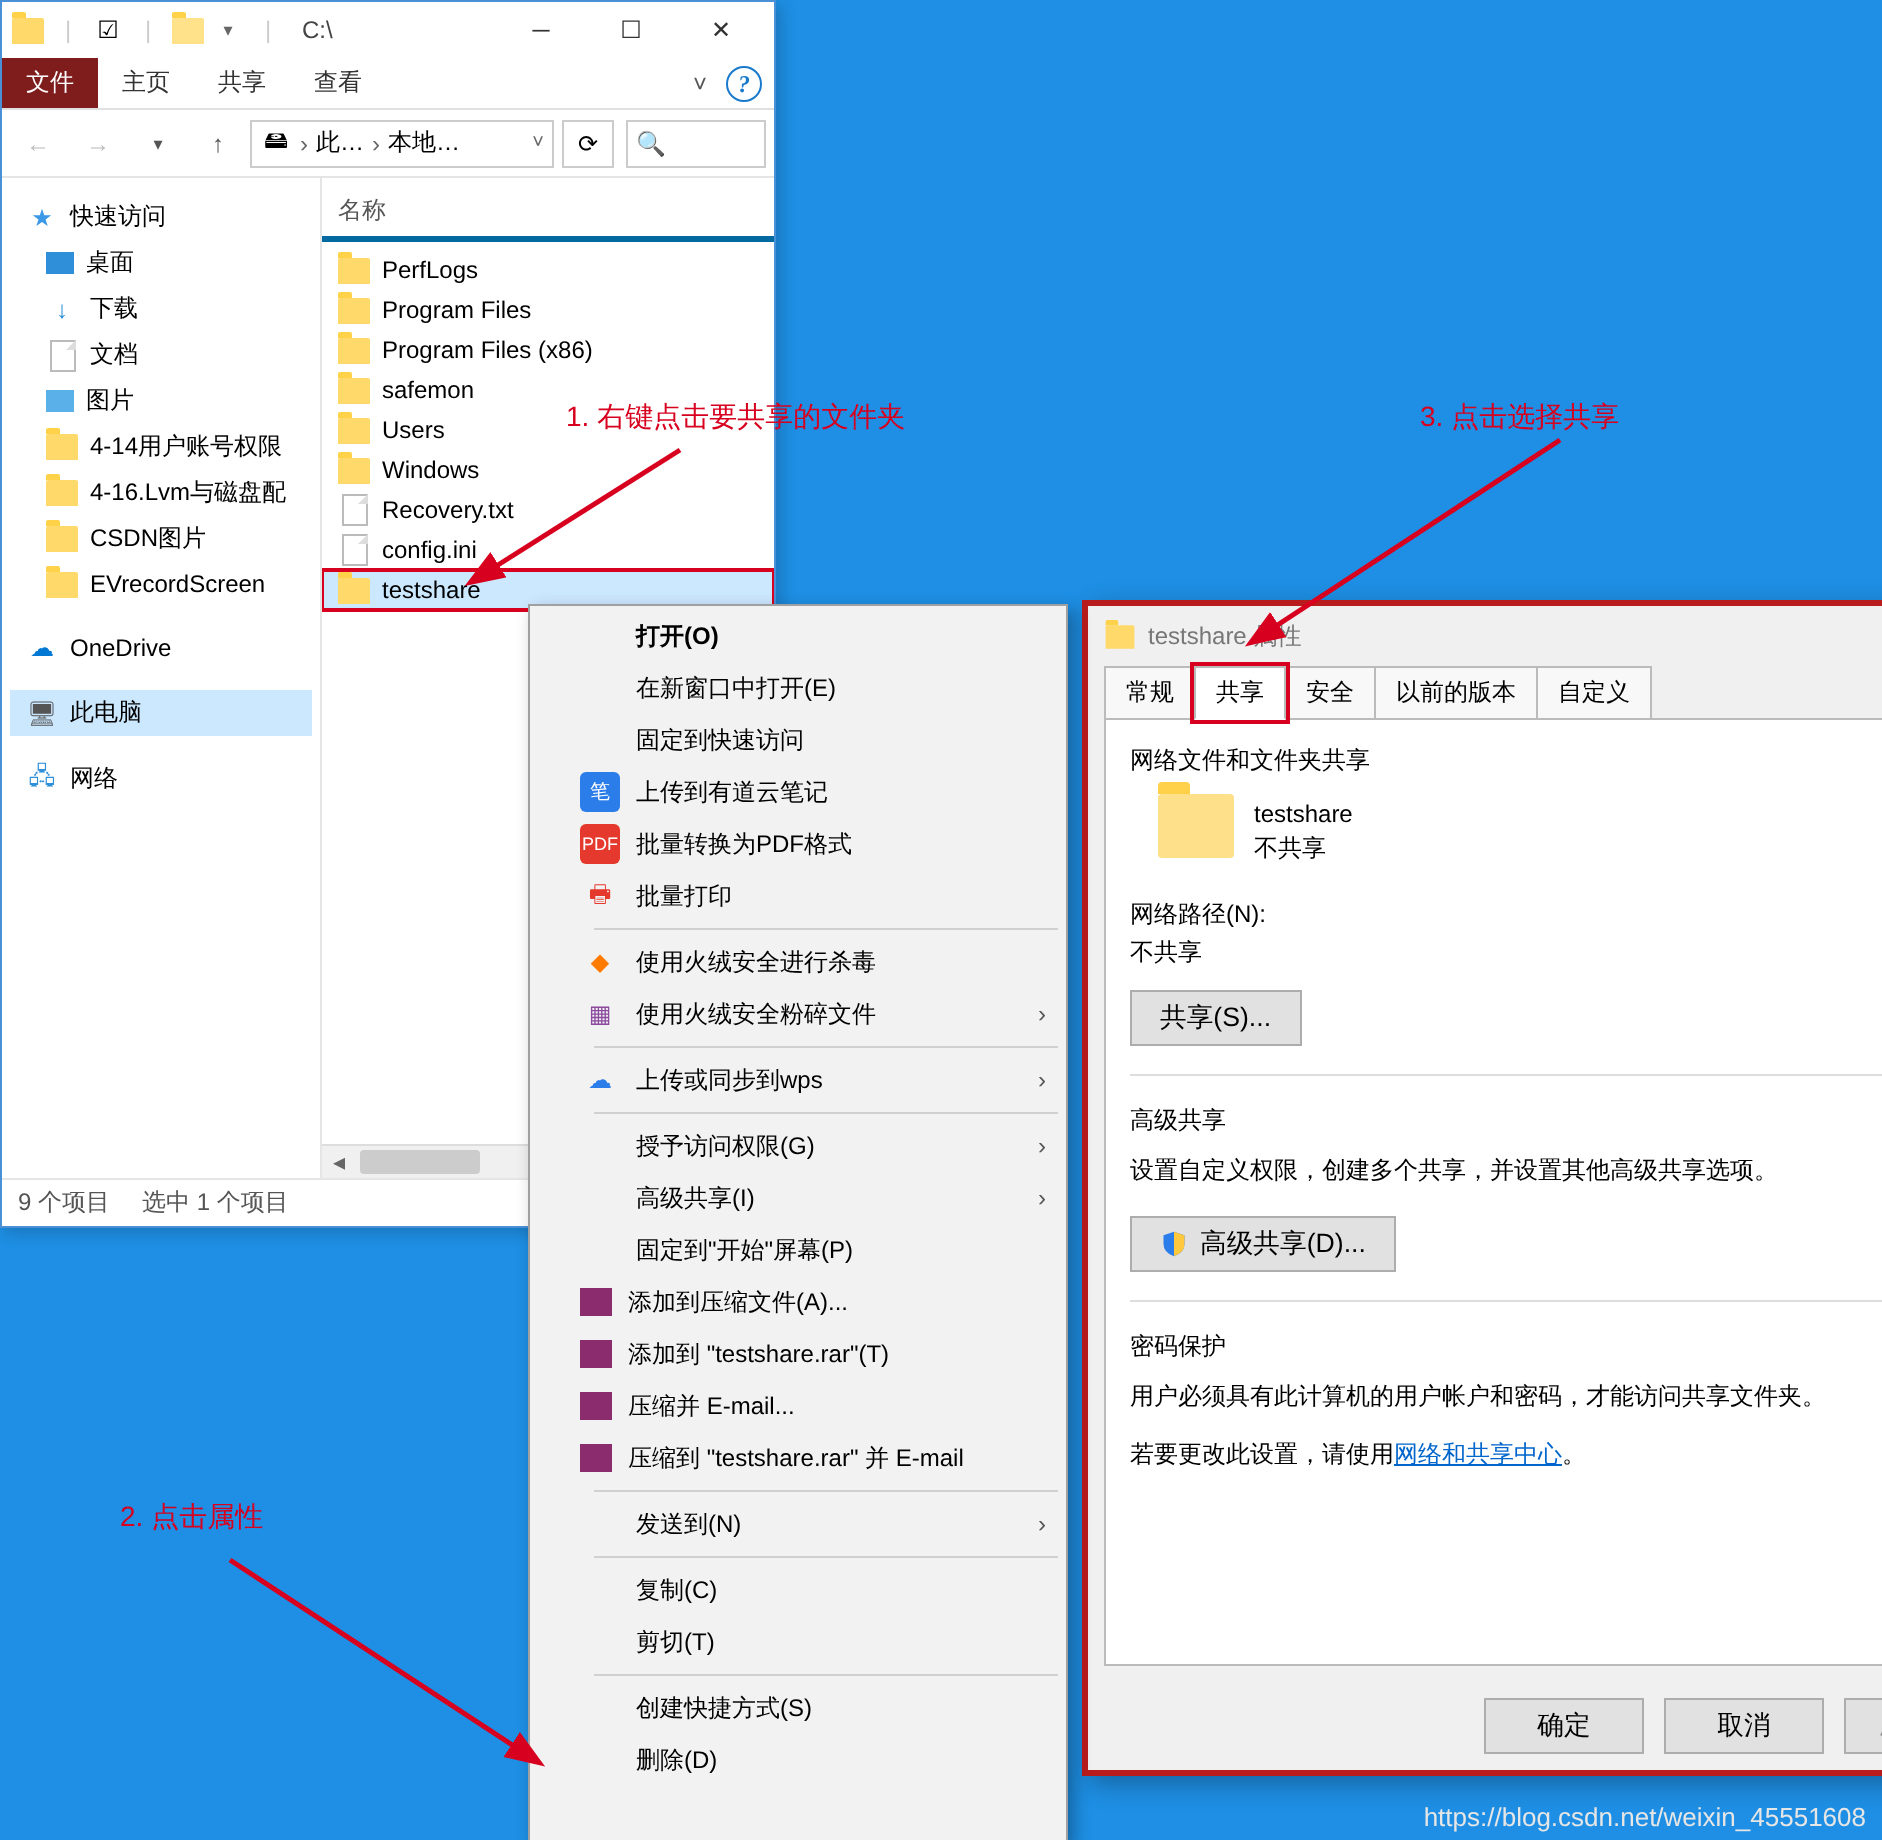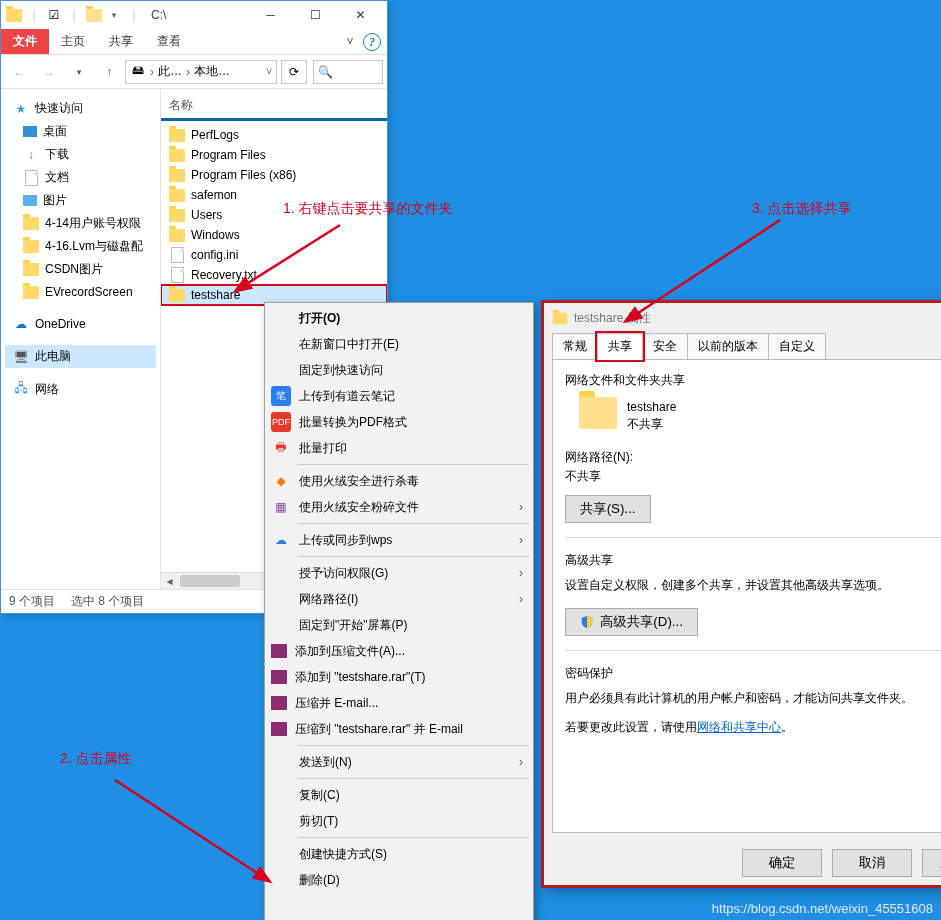--- a/index.html
+++ b/index.html
@@ -9,21 +9,21 @@
 .explorer { position: absolute; left: 0; top: 0; width: 388px; height: 614px; background: #fff; border: 1px solid #4a90d6; box-shadow: 2px 2px 8px rgba(0,0,0,0.2); }
 .titlebar { height: 28px; display: flex; align-items: center; padding: 0 4px; background: #fff; }
 .titlebar .qat { display: flex; gap: 2px; align-items: center; }
 .titlebar .qat-icon { width: 18px; height: 18px; display: inline-flex; align-items: center; justify-content: center; }
 .titlebar .title-text { margin-left: 8px; color: #444; }
 .titlebar .win-controls { margin-left: auto; display: flex; }
 .win-btn { width: 45px; height: 28px; display: flex; align-items: center; justify-content: center; color: #333; }
 
 .ribbon-tabs { height: 26px; display: flex; align-items: stretch; border-bottom: 1px solid #e0e0e0; }
 .ribbon-tab { padding: 0 12px; display: flex; align-items: center; color: #333; }
-.ribbon-tab.file { background: #ef4444; color: #fff; font-weight: bold; }
+.ribbon-tab.file { background: #7f1d1d; color: #fff; }
 .ribbon-tabs .spacer { flex: 1; }
 .ribbon-help { width: 26px; display: flex; align-items: center; justify-content: center; color: #1979ca; font-family: Georgia, serif; font-style: italic; font-weight: bold; border: 1px solid #1979ca; border-radius: 50%; width:18px; height:18px; margin: 4px 6px 0 0; }
 .ribbon-expand { width: 26px; display: flex; align-items: center; justify-content: center; color: #555; }
 
 .addrbar { height: 34px; display: flex; align-items: center; padding: 2px 4px; gap: 2px; border-bottom: 1px solid #e5e5e5; }
 .nav-btn { width: 28px; height: 28px; display: flex; align-items: center; justify-content: center; color: #555; border-radius: 2px; }
 .nav-btn.disabled { color: #bbb; }
 .addrbox { flex: 1; height: 24px; border: 1px solid #ccc; display: flex; align-items: center; padding: 0 4px; gap: 4px; overflow: hidden; }
 .addrbox .crumb { white-space: nowrap; }
 .addrbox .chev { color: #666; }
@@ -46,21 +46,21 @@
 .file-row .fname { white-space: nowrap; }
 .file-row.highlight-box { outline: 2px solid #d8001f; outline-offset: -1px; }
 .scrollbar-h { position: absolute; left: 0; right: 0; bottom: 0; height: 17px; background: #f0f0f0; border-top: 1px solid #ddd; display: flex; }
 .sb-btn { width: 17px; display: flex; align-items: center; justify-content: center; color: #666; }
 .sb-thumb { flex: 0 0 60px; background: #ccc; margin: 2px; border-radius: 2px; }
 
 .statusbar { height: 24px; border-top: 1px solid #e5e5e5; display: flex; align-items: center; padding: 0 8px; gap: 16px; color: #555; }
 
 
 .ctxmenu { position: absolute; left: 264px; top: 302px; width: 270px; background: #f2f2f2; border: 1px solid #a0a0a0; box-shadow: 3px 3px 8px rgba(0,0,0,0.3); padding: 2px; z-index: 20; }
-.ctx-item { display: flex; align-items: center; height: 26px; padding: 0 8px 0 4px; gap: 8px; }
+.ctx-item { display: flex; align-items: center; height: 26px; padding: 0 8px 0 4px; gap: 8px; margin-left: 19px; }
 .ctx-icon { width: 20px; height: 20px; display: inline-flex; align-items: center; justify-content: center; flex-shrink: 0; }
 .ctx-label { flex: 1; white-space: nowrap; }
 .ctx-arrow { color: #555; }
 .ctx-sep { height: 1px; background: #d0d0d0; margin: 3px 2px 3px 30px; }
 .ctx-item.bold .ctx-label { font-weight: 600; }
 
 
 .props { position: absolute; left: 541px; top: 300px; width: 472px; height: 588px; background: #f0f0f0; border: 3px solid #b91c1c; box-shadow: 4px 4px 12px rgba(0,0,0,0.3); z-index: 10; display: flex; flex-direction: column; }
 .props-titlebar { height: 30px; display: flex; align-items: center; padding: 0 8px; color: #777; }
 .props-titlebar .x { margin-left: auto; width: 40px; text-align: center; color: #888; }
@@ -259,47 +259,47 @@
         <div class="file-row">
             <span class="nav-icon">
               <span class="folder-glyph"></span>
             </span>
             <span class="fname">Windows</span>
           </div>
         <div class="file-row">
             <span class="nav-icon">
               <span class="file-glyph"></span>
             </span>
+            <span class="fname">Recovery.txt</span>
+          </div>
+        <div class="file-row">
+            <span class="nav-icon">
+              <span class="file-glyph"></span>
+            </span>
             <span class="fname">config.ini</span>
-          </div>
-        <div class="file-row">
-            <span class="nav-icon">
-              <span class="file-glyph"></span>
-            </span>
-            <span class="fname">Recovery.txt</span>
           </div>
         <div class="file-row selected highlight-box">
             <span class="nav-icon">
               <span class="folder-glyph"></span>
             </span>
             <span class="fname">testshare</span>
           </div>
       </div>
       <div class="scrollbar-h">
         <div class="sb-btn">◂</div>
         <div class="sb-thumb"></div>
         <div style="flex:1"></div>
         <div class="sb-btn">▸</div>
       </div>
     </div>
   </div>
 
   <div class="statusbar">
     <span>9 个项目</span>
-    <span>选中 8 个项目</span>
+    <span>选中 1 个项目</span>
   </div>
 </div>
 
 <div class="ctxmenu">
   <div class="ctx-item bold">
       <span class="ctx-icon"></span>
       <span class="ctx-label">打开(O)</span>
     </div>
   <div class="ctx-item">
       <span class="ctx-icon"></span>
@@ -338,21 +338,21 @@
       <span class="ctx-arrow">›</span>
     </div>
   <div class="ctx-sep"></div>
   <div class="ctx-item">
       <span class="ctx-icon"></span>
       <span class="ctx-label">授予访问权限(G)</span>
       <span class="ctx-arrow">›</span>
     </div>
   <div class="ctx-item">
       <span class="ctx-icon"></span>
-      <span class="ctx-label">网络路径(I)</span>
+      <span class="ctx-label">高级共享(I)</span>
       <span class="ctx-arrow">›</span>
     </div>
   <div class="ctx-item">
       <span class="ctx-icon"></span>
       <span class="ctx-label">固定到"开始"屏幕(P)</span>
     </div>
   <div class="ctx-item">
       <span class="ctx-icon" style="background:#8b2c6e;width:16px;height:14px"></span>
       <span class="ctx-label">添加到压缩文件(A)...</span>
     </div>
@@ -454,21 +454,21 @@
         <span>取消</span>
       </button>
     <button class="btn disabled">
         <span>应用(A)</span>
       </button>
   </div>
 </div>
 
 <div class="annot" style="left:283px;top:200px">1. 右键点击要共享的文件夹</div>
 <div class="annot" style="left:60px;top:750px">2. 点击属性</div>
-<div class="annot" style="left:752px;top:200px">3. 点击选择共享</div>
+<div class="annot" style="left:710px;top:200px">3. 点击选择共享</div>
 
 <svg class="arrow" style="left:230px;top:215px" width="120" height="80">
   <defs>
       <marker id="ah1" markerWidth="10" markerHeight="10" refX="2" refY="3" orient="auto">
         <path d="M0,0 L0,6 L8,3 z" fill="#d8001f"></path>
       </marker>
     </defs>
   <line x1="110" y1="10" x2="15" y2="70" stroke="#d8001f" stroke-width="2.5" marker-end="url(#ah1)"></line>
 </svg>
 <svg class="arrow" style="left:105px;top:770px" width="170" height="120">

